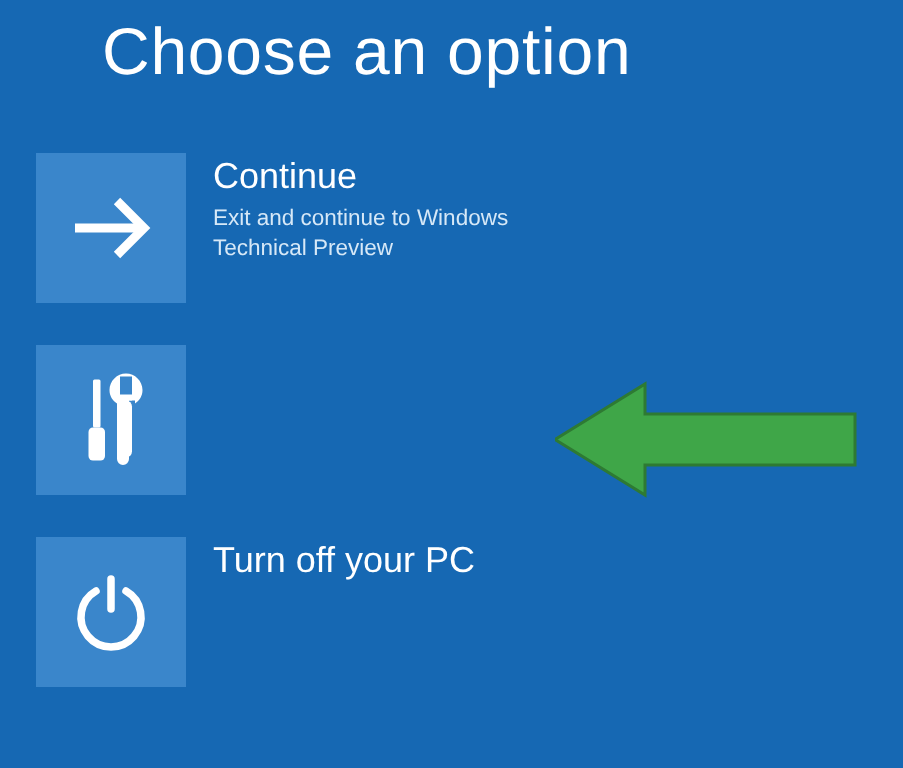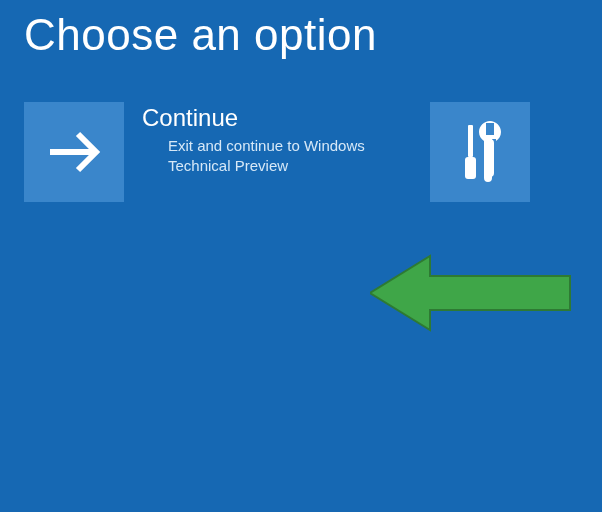--- a/index.html
+++ b/index.html
@@ -10,24 +10,25 @@
     color: #ffffff;
     padding: 10px 24px 0 24px;
     overflow: hidden;
     position: relative;
   }
   .title {
     font-size: 44px;
     font-weight: 300;
     letter-spacing: 0.5px;
     margin-bottom: 42px;
+    margin-left: 44px;
   }
   .options {
     display: flex;
-    flex-direction: row;
+    flex-direction: column;
     gap: 28px;
   }
   .option {
     display: flex;
     align-items: flex-start;
     gap: 18px;
     cursor: pointer;
   }
   .tile {
     width: 100px;
@@ -45,21 +46,20 @@
   .opt-title {
     font-size: 24px;
     font-weight: 400;
     margin-bottom: 4px;
   }
   .opt-desc {
     font-size: 15px;
     font-weight: 400;
     color: #d6e8f7;
     line-height: 1.3;
-    margin-left: 26px;
   }
   .arrow-annot {
     position: absolute;
     left: 370px;
     top: 248px;
   }
 </style>
 </head>
 <body>
 
@@ -101,20 +101,34 @@
           <rect x="36" y="22" width="8" height="38" rx="4"></rect>
           <path d="M40 4 c-6 0 -11 5 -11 11 c0 4 2 7 5 9 l0 -2 l12 0 l0 2 c3 -2 5 -5 5 -9 c0 -6 -5 -11 -11 -11 z M36 6 l0 12 l8 0 l0 -12 z" fill="#ffffff"></path>
           <rect x="36" y="6" width="8" height="12" fill="#3a86cb"></rect>
         </g>
       </svg>
     </div>
     <div class="opt-text">
     </div>
   </div>
 
+  <div class="option">
+    <div class="tile">
+      <svg width="56" height="56" viewBox="0 0 56 56">
+        <g stroke="#ffffff" stroke-width="5" fill="none" stroke-linecap="round">
+          <path d="M18 14 a20 20 0 1 0 20 0"></path>
+          <line x1="28" y1="6" x2="28" y2="26"></line>
+        </g>
+      </svg>
+    </div>
+    <div class="opt-text">
+      <div class="opt-title">Turn off your PC</div>
+      <div class="opt-desc"></div>
+    </div>
+  </div>
 
 </div>
 
 <svg class="arrow-annot" width="210" height="90" viewBox="0 0 210 90">
   <g fill="#3fa648">
     <polygon points="0,45 60,8 60,28 200,28 200,62 60,62 60,82"></polygon>
   </g>
   <g stroke="#2e7a33" stroke-width="2" fill="none">
     <polygon points="0,45 60,8 60,28 200,28 200,62 60,62 60,82"></polygon>
   </g>

